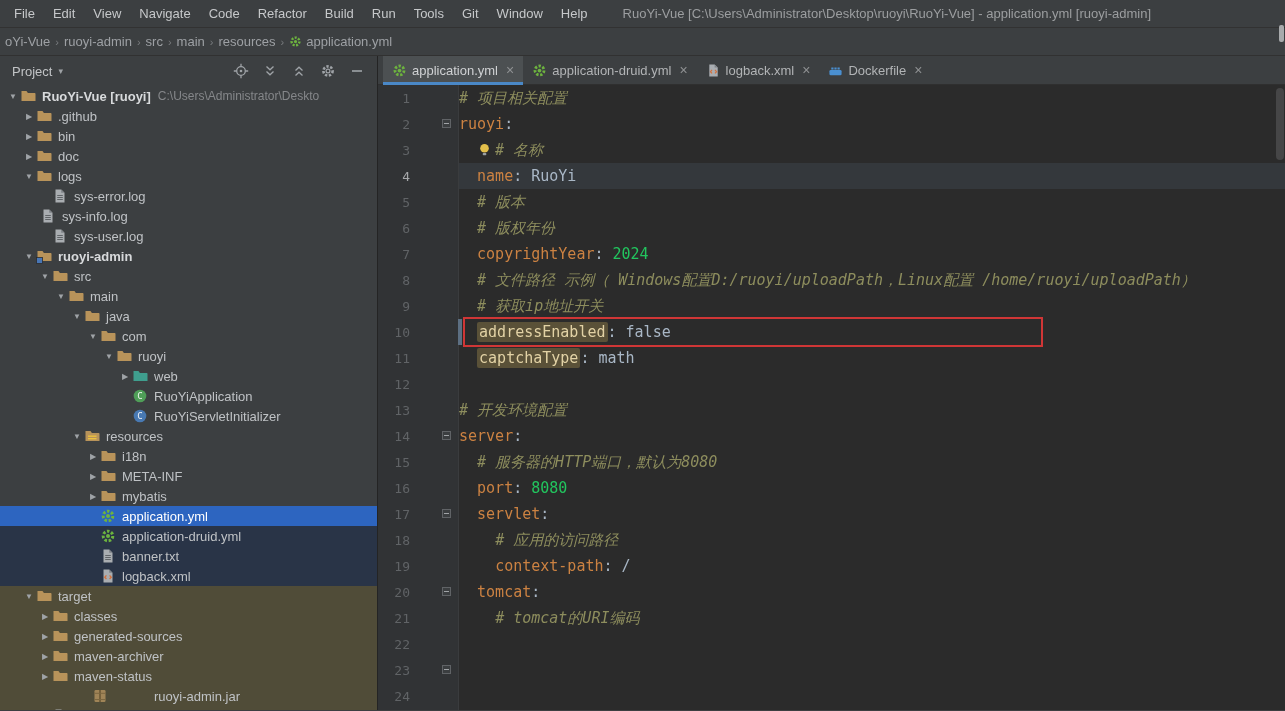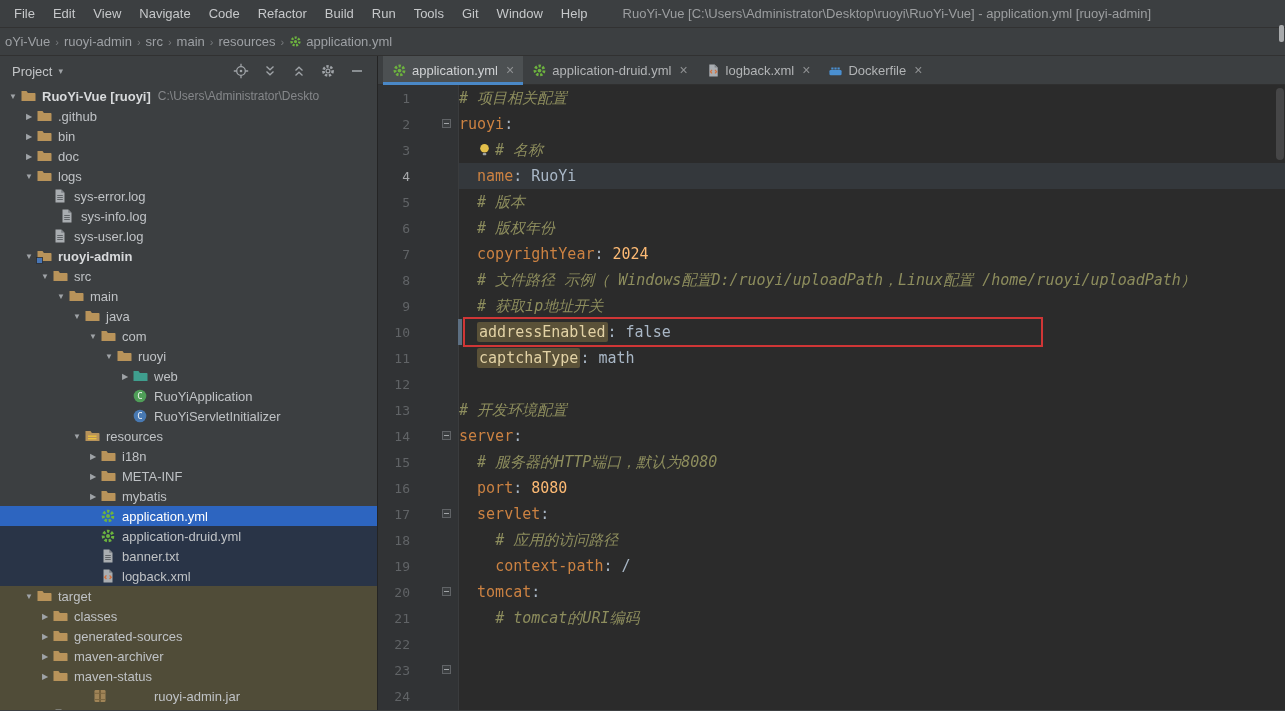--- a/index.html
+++ b/index.html
@@ -53,21 +53,21 @@
   .gutter-row{height:26px;position:relative;display:flex;align-items:center;justify-content:flex-end;
               padding-right:48px;box-sizing:border-box;color:#606366;font:13px "DejaVu Sans Mono",monospace;}
   .gutter-row.current .g-num{color:#a6a8aa;}
   .fold{position:absolute;right:7px;top:8px;width:9px;height:9px;background:#3b3e40;border:1px solid #606366;box-sizing:border-box;}
   .fold::after{content:"";position:absolute;left:1px;right:1px;top:3px;height:1px;background:#a0a3a6;}
   .code{flex:1;min-width:0;font:15px/26px "DejaVu Sans Mono",monospace;color:#a9b7c6;position:relative;}
   .code-line{height:26px;white-space:pre;}
   .caret-line{background:#34383c;}
   .tok.cmt{color:#8d8d5d;font-style:italic;}
   .tok.key{color:#cc8242;}
-  .tok.num{color:#fdba74;}
+  .tok.num{color:#22c55e;}
   .tok.val{color:#a9b7c6;}
   .tok.pun{color:#a9b7c6;}
   .tok.hl{background:#5a5138;color:#e2d2a5;border-radius:2px;padding:1px 2px;}
   .inline-icon{display:inline-block;width:15px;height:15px;vertical-align:-2px;margin-right:3px;}
   .inline-icon svg{width:15px;height:15px;display:block;}
   #annotation-box{position:absolute;left:85px;width:580px;height:30px;border:2px solid #d03636;z-index:4;pointer-events:none;box-sizing:border-box;}
   #vcs-strip{position:absolute;left:80px;width:4px;height:26px;background:#5c6f82;z-index:3;}
   #scroll-thumb{position:absolute;right:1px;top:3px;width:8px;height:72px;background:rgba(150,152,154,.25);border-radius:4px;}
 </style>
 </head>
@@ -216,21 +216,21 @@
               <svg viewBox="0 0 16 16">
                 <path d="M3.5 1.5h5.7l3.3 3.3V14.5h-9z" fill="#a9adb1"></path>
                 <path d="M9.2 1.5l3.3 3.3H9.2z" fill="#7e8287"></path>
                 <rect x="5.2" y="7" width="5.6" height="1" fill="#606468"></rect>
                 <rect x="5.2" y="9" width="5.6" height="1" fill="#606468"></rect>
                 <rect x="5.2" y="11" width="5.6" height="1" fill="#606468"></rect>
               </svg>
             </span>
             <span class="tree-label">sys-error.log</span>
           </div>
-          <div class="tree-row" style="padding-left: 45px;">
+          <div class="tree-row" style="padding-left: 26px;">
             <span class="chevron"></span>
             <span class="tree-icon">
               <svg viewBox="0 0 16 16">
                 <path d="M3.5 1.5h5.7l3.3 3.3V14.5h-9z" fill="#a9adb1"></path>
                 <path d="M9.2 1.5l3.3 3.3H9.2z" fill="#7e8287"></path>
                 <rect x="5.2" y="7" width="5.6" height="1" fill="#606468"></rect>
                 <rect x="5.2" y="9" width="5.6" height="1" fill="#606468"></rect>
                 <rect x="5.2" y="11" width="5.6" height="1" fill="#606468"></rect>
               </svg>
             </span>

